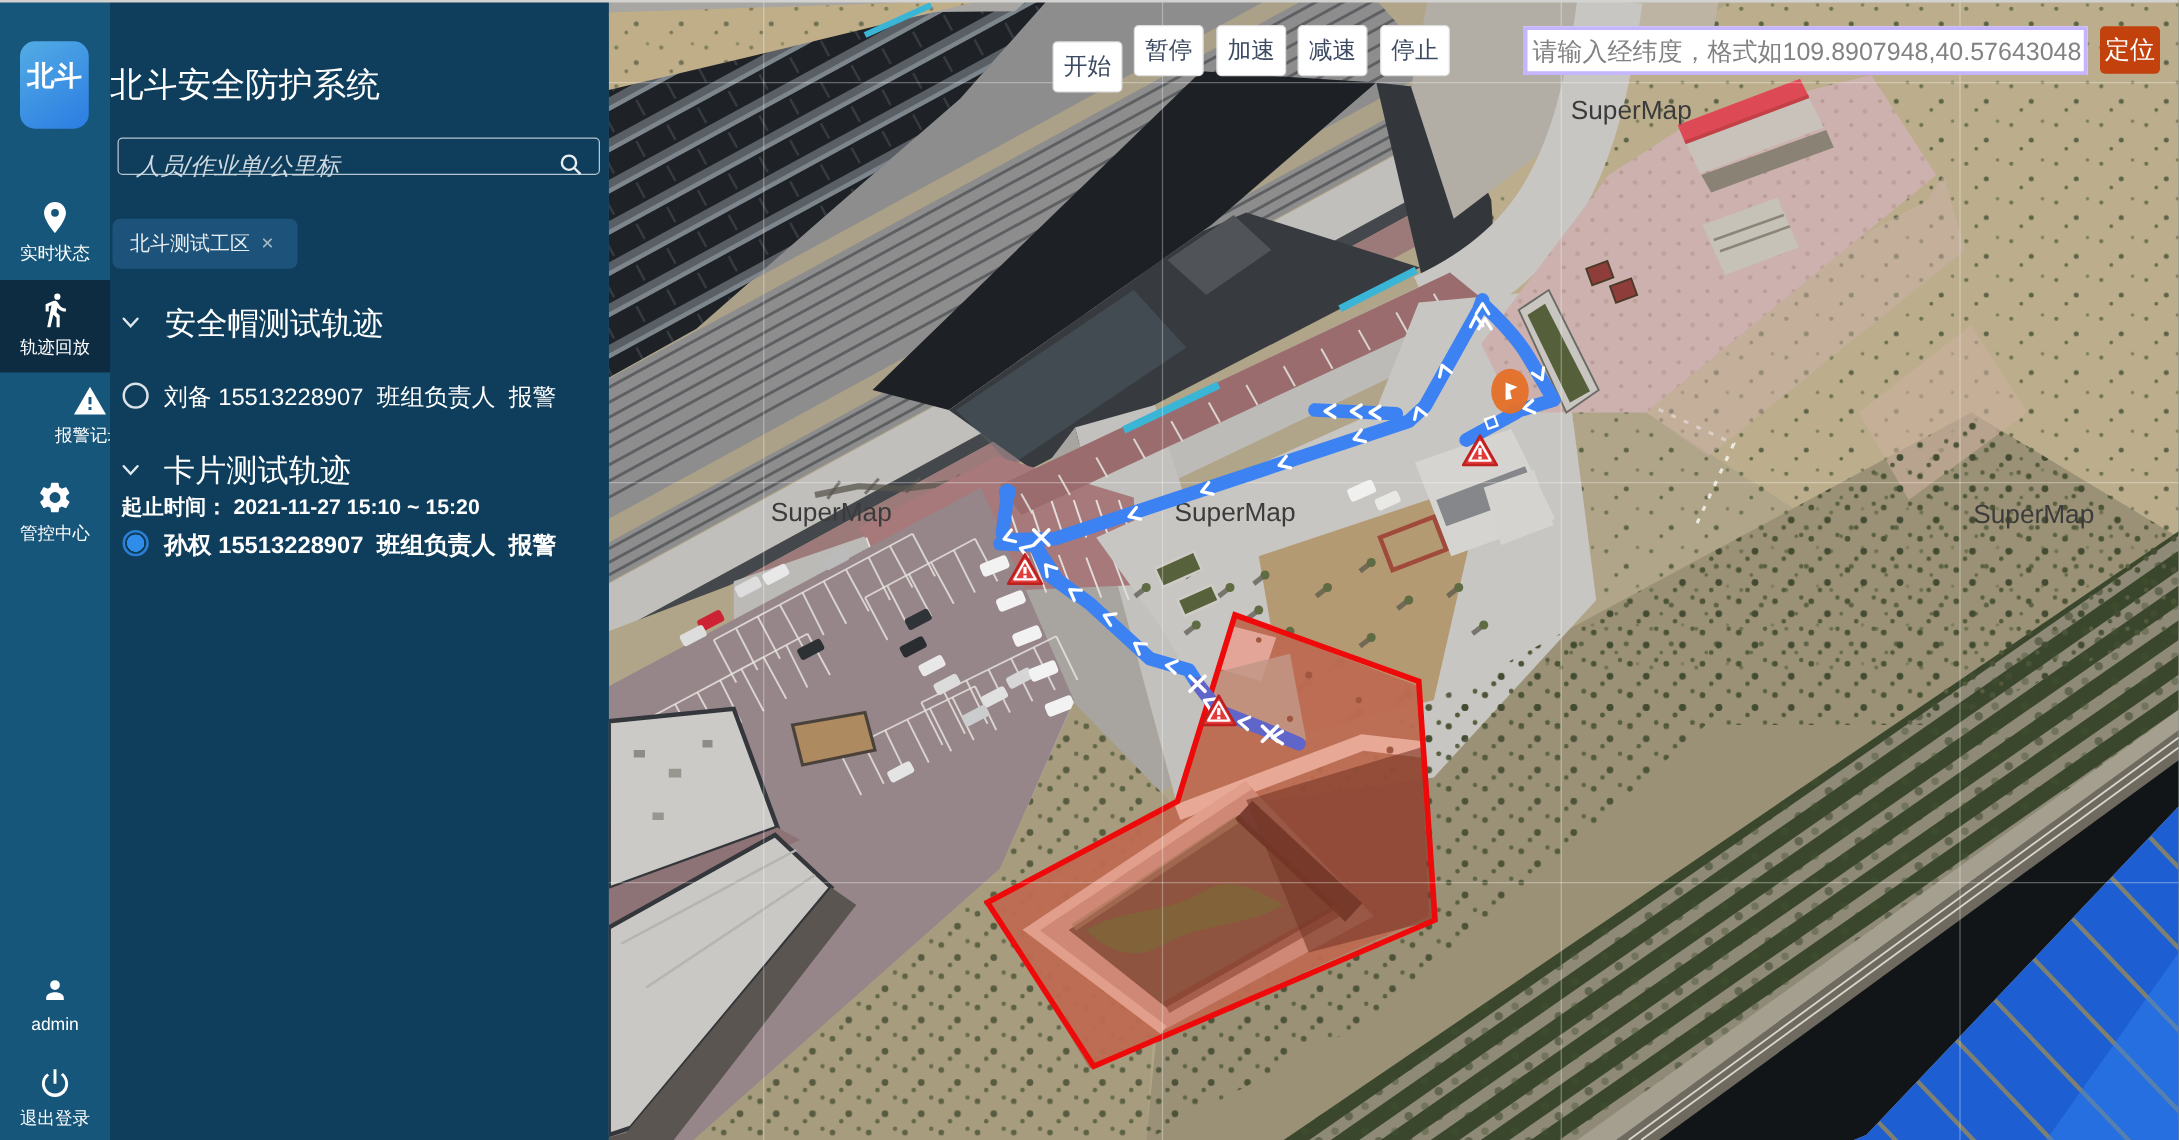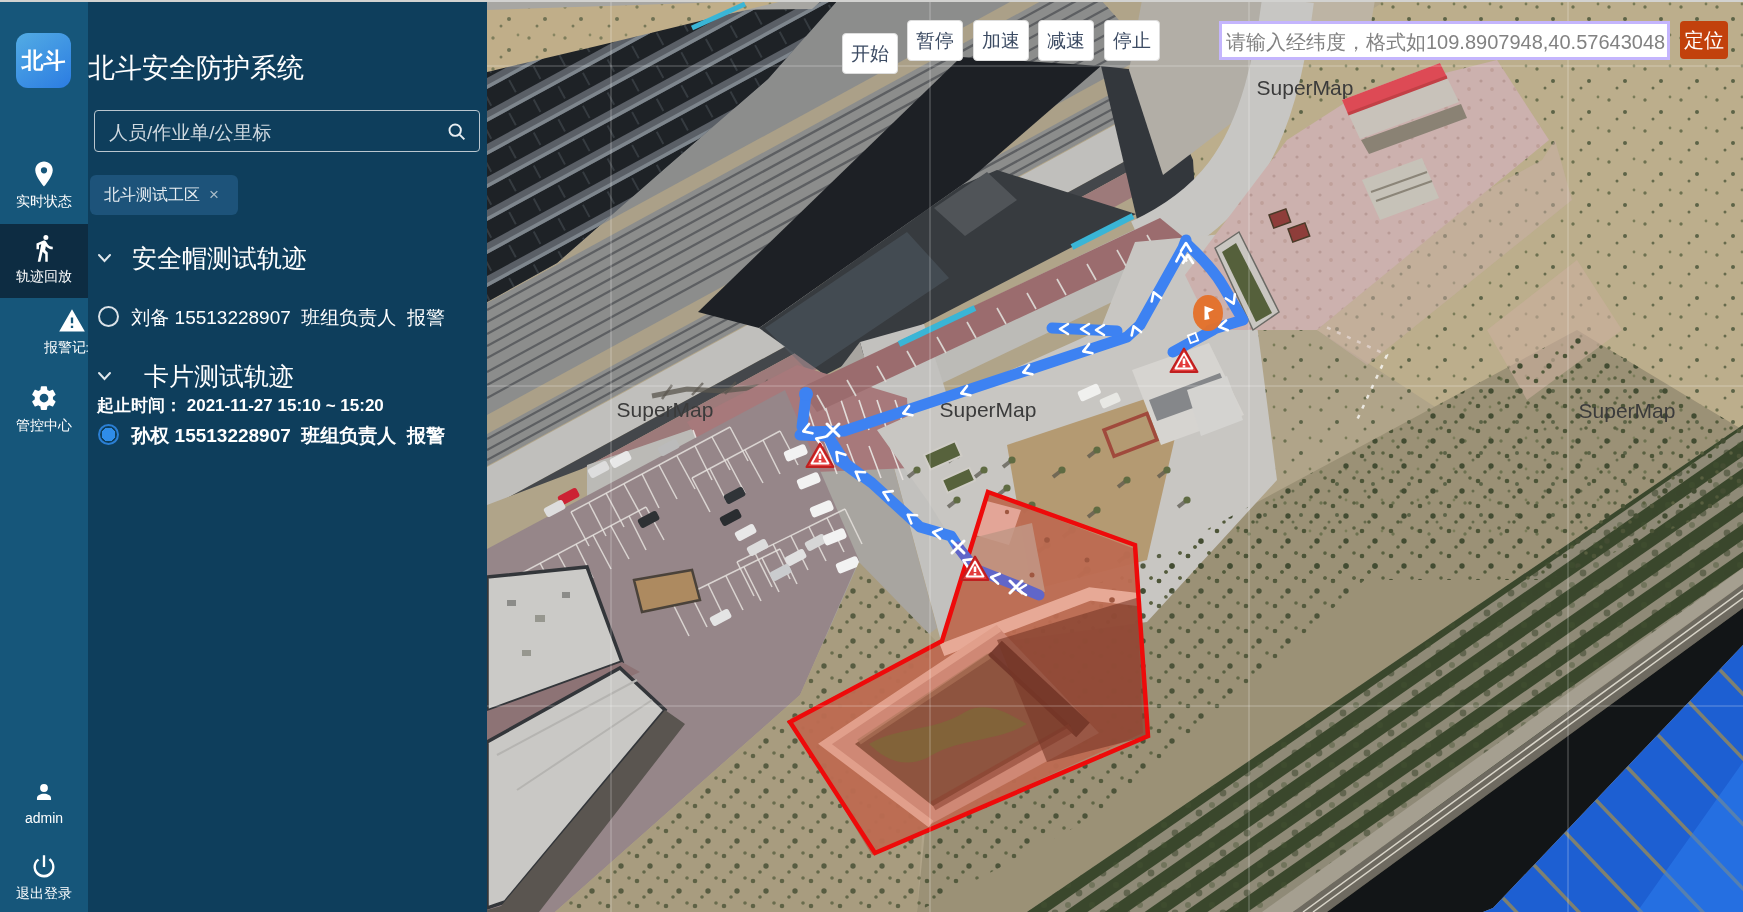--- a/index.html
+++ b/index.html
@@ -17,21 +17,21 @@
   #map svg{display:block;}
   .mbtn{position:absolute;top:20px;width:56px;height:41px;background:#fff;border:1px solid #ddd;
     border-radius:4px;box-sizing:border-box;color:#3c4b63;font-size:19px;text-align:center;line-height:39px;}
 </style>
 </head>
 <body>
 <div id="stage">
 
   <div id="rail"></div>
 
-  <div class="abs" style="left:16px;top:33px;width:55px;height:55px;border-radius:12px;background:linear-gradient(145deg,#53ace4,#2b7ce2);color:#fff;font-size:22px;font-weight:bold;text-align:center;line-height:55px;font-family:Liberation Serif, serif;">北斗</div>
+  <div class="abs" style="left:16px;top:33px;width:55px;height:70px;border-radius:12px;background:linear-gradient(145deg,#53ace4,#2b7ce2);color:#fff;font-size:22px;font-weight:bold;text-align:center;line-height:55px;font-family:Liberation Serif, serif;">北斗</div>
 
   <div class="railitem" style="top:155px;height:64px;">
     <svg width="30" height="30" style="margin-top:4px" viewBox="0 0 24 24">
         <path fill="#fff" d="M12 2c-3.9 0-7 3.1-7 7 0 5.2 7 13 7 13s7-7.8 7-13c0-3.9-3.1-7-7-7zm0 9.5A2.5 2.5 0 1 1 12 6.5a2.5 2.5 0 0 1 0 5z"></path>
       </svg>
     <div class="railtxt">实时状态</div>
   </div>
 
   <div class="railitem" style="top:224px;height:74px;background:#0d2c42;">
     <svg width="30" height="32" style="margin-top:8px" viewBox="0 0 24 24">
@@ -65,21 +65,21 @@
     <svg width="28" height="28" viewBox="0 0 24 24">
         <path fill="#fff" d="M11 2h2v10h-2V2zm6.4 2.6-1.4 1.4A7 7 0 1 1 5 12a7 7 0 0 1 3-5.7L6.6 4.9A9 9 0 1 0 21 12c0-2.9-1.4-5.5-3.6-7.4z"></path>
       </svg>
     <div class="railtxt">退出登录</div>
   </div>
 
   <div id="panel"></div>
 
   <div class="abs" style="left:88px;top:50px;width:399px;text-align:left;color:#fff;font-size:27px;">北斗安全防护系统</div>
 
-  <div class="abs" style="left:94px;top:110px;width:386px;height:42px;border:1px solid #b9c6cf;border-radius:4px;box-sizing:border-box;">
+  <div class="abs" style="left:94px;top:110px;width:386px;height:30px;border:1px solid #b9c6cf;border-radius:4px;box-sizing:border-box;font-style:italic;">
     <span style="position:absolute;left:14px;top:9px;color:#cfd9e0;font-size:19px;">人员/作业单/公里标</span>
     <svg style="position:absolute;right:12px;top:10px;" width="21" height="21" viewBox="0 0 24 24">
         <path fill="none" stroke="#e8eef2" stroke-width="2.2" d="M10.5 4a6.5 6.5 0 1 1 0 13 6.5 6.5 0 0 1 0-13zm4.8 11.3L21 21"></path>
       </svg>
   </div>
 
   <div class="abs" style="left:90px;top:175px;width:148px;height:40px;background:#1d537a;border-radius:6px;color:#e8eef2;font-size:16px;line-height:40px;text-align:left;">
     <span style="margin-left:14px;">北斗测试工区</span><span style="margin-left:9px;color:#a9bcc8;font-size:17px;">×</span>
   </div>
 
@@ -91,21 +91,21 @@
 
 
   <div class="abs" style="left:98px;top:305px;color:#fff;font-size:19px;">
     <span style="display:inline-block;width:17px;height:17px;border:2px solid #dbe2e8;border-radius:50%;vertical-align:-3px;"></span>
     <span style="margin-left:7px;">刘备 15513228907&nbsp; 班组负责人&nbsp;&nbsp;报警</span>
   </div>
 
   <div class="abs" style="left:97px;top:360px;color:#fff;font-size:25px;">
     <svg width="15" height="10" viewBox="0 0 15 10" style="position:relative;top:-4px;">
         <polyline points="2,2 7.5,8 13,2" fill="none" stroke="#dfe7ec" stroke-width="2" stroke-linecap="round"></polyline>
-      </svg><span style="margin-left:32px;">卡片测试轨迹</span>
+      </svg><span style="margin-left:19px;">卡片测试轨迹</span>
   </div>
 
   <div class="abs" style="left:97px;top:394px;color:#fff;font-size:17px;font-weight:bold;">起止时间：&nbsp;2021-11-27 15:10 ~ 15:20</div>
 
   <div class="abs" style="left:98px;top:423px;color:#fff;font-size:19px;">
     <span style="display:inline-block;width:17px;height:17px;border:2px solid #1f6fd0;border-radius:50%;background:radial-gradient(circle,#2f8de9 0 57%,#0e3e5c 58% 74%,#2f8de9 75%);border-color:#2b7fd4;vertical-align:-3px;"></span>
     <span style="margin-left:7px;font-weight:bold;">孙权 15513228907&nbsp; 班组负责人&nbsp;&nbsp;报警</span>
   </div>
 
   <div id="map">

